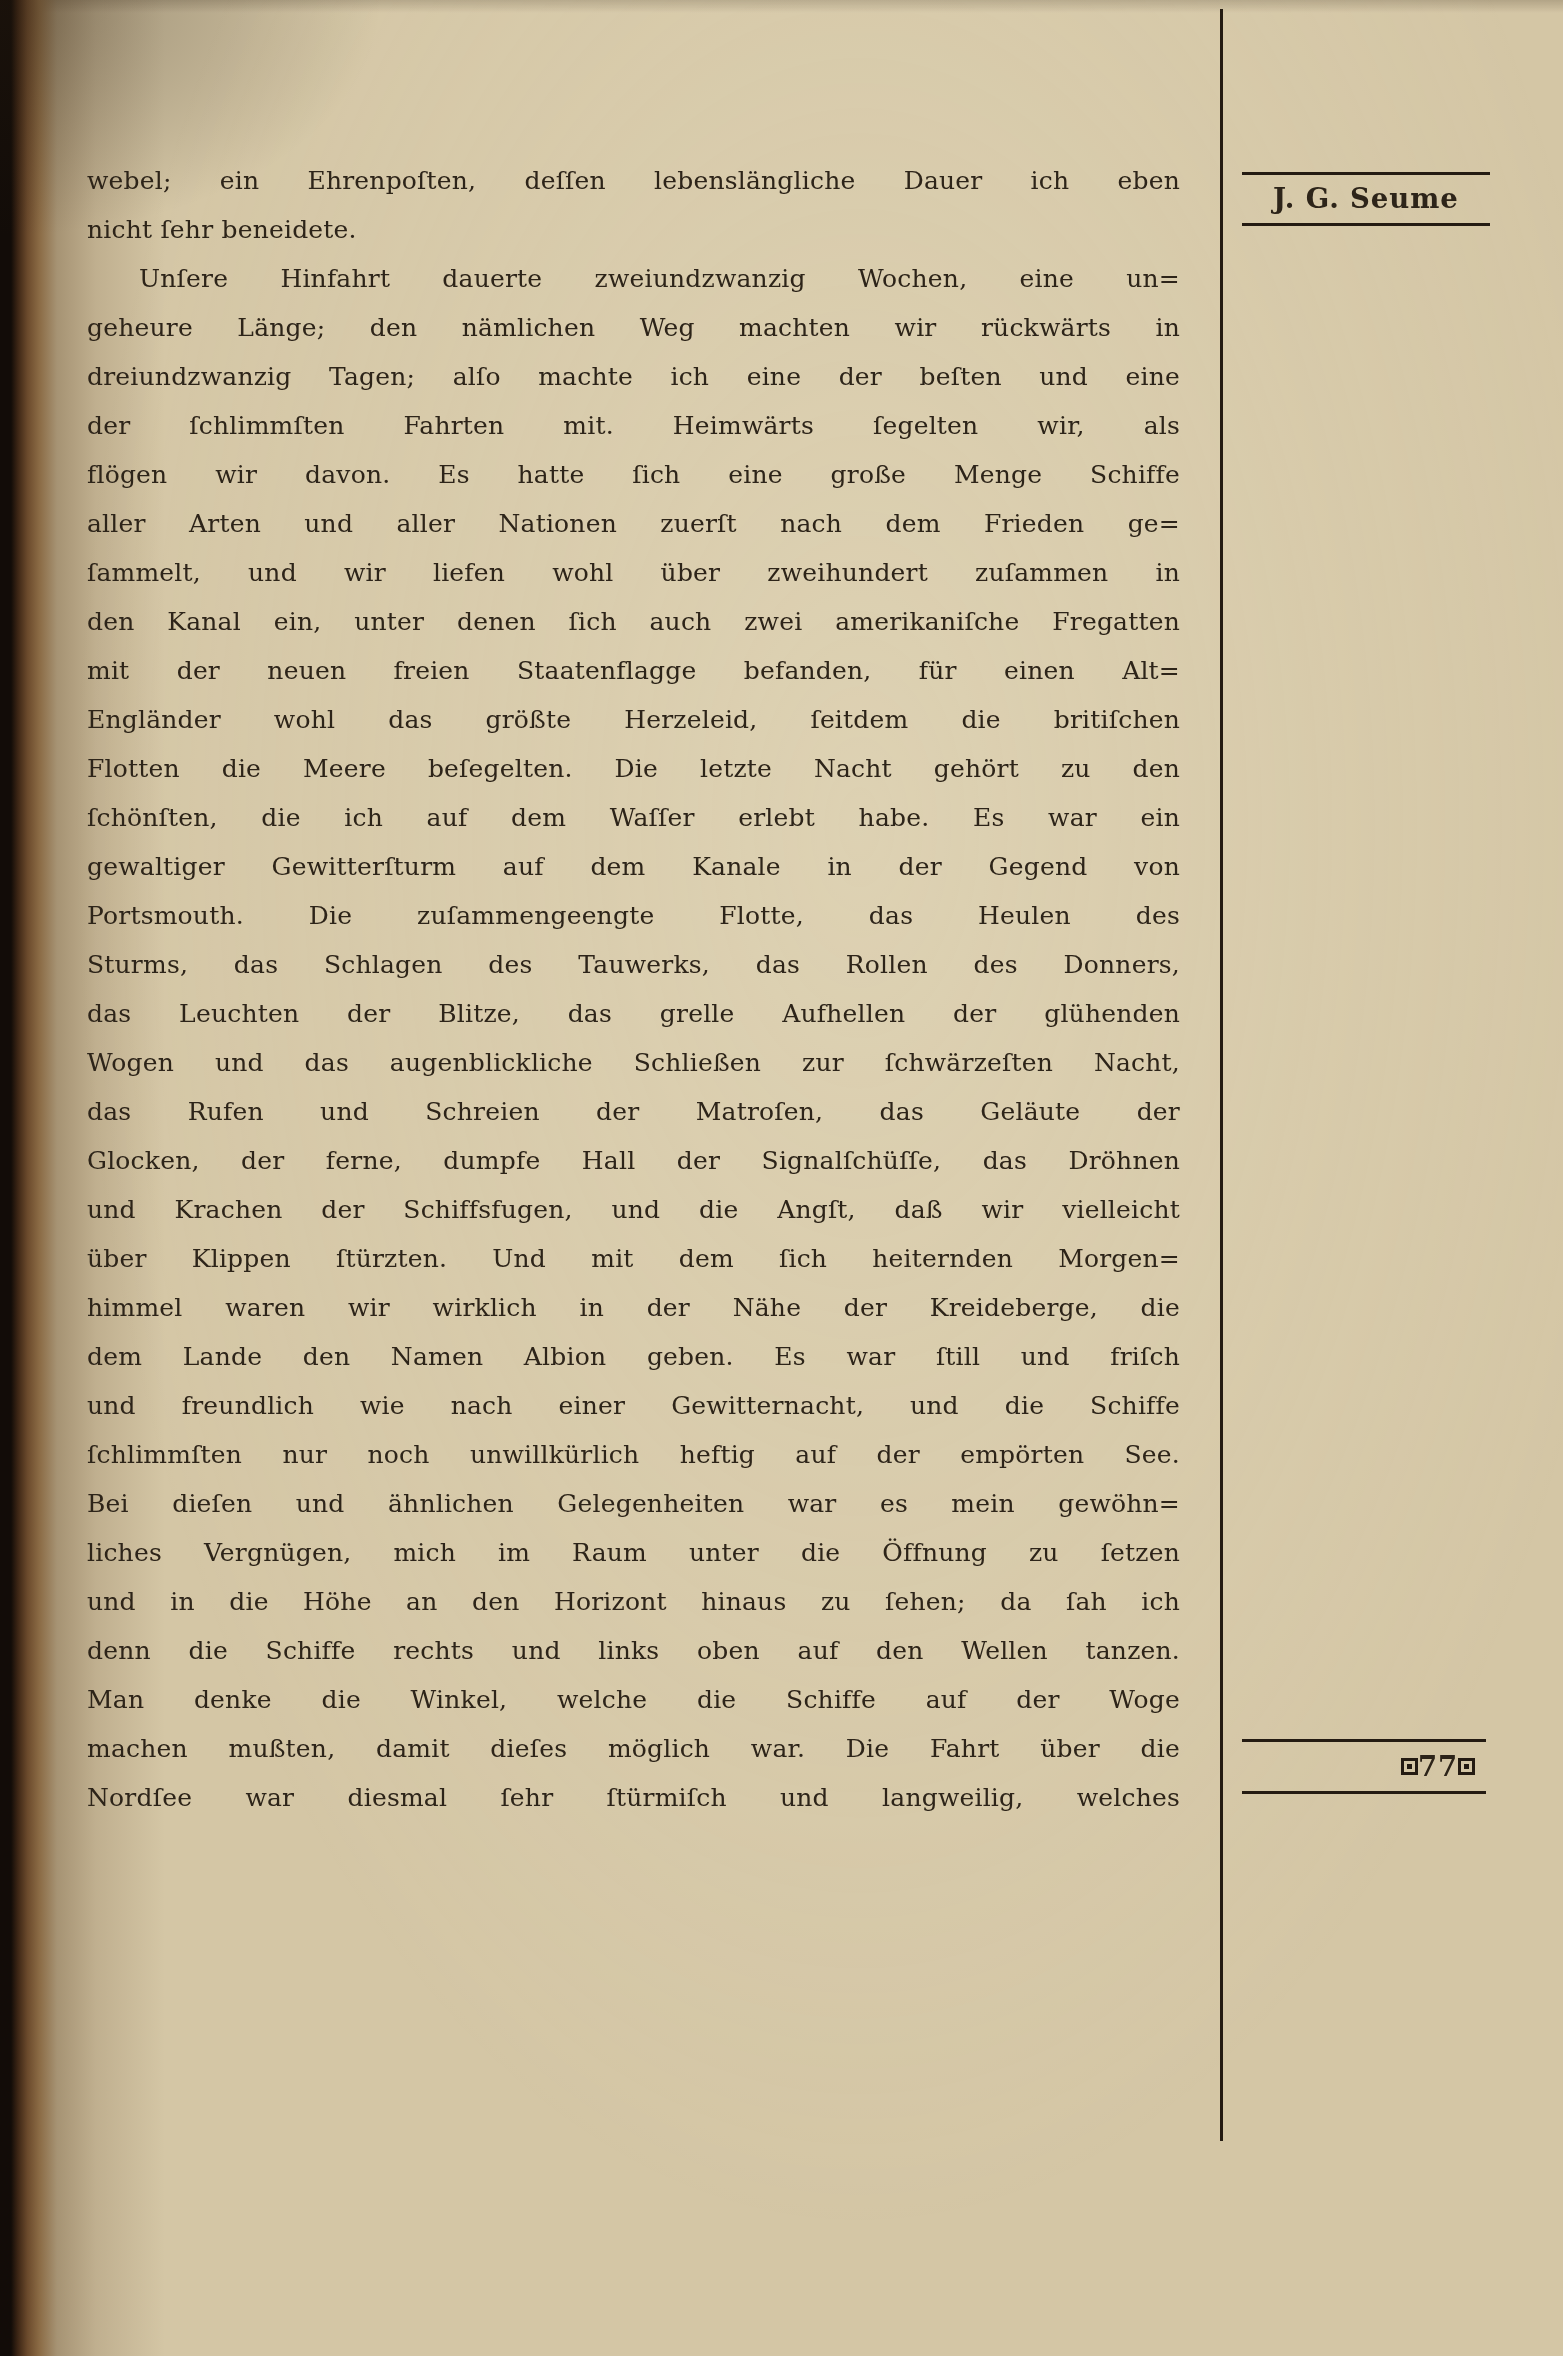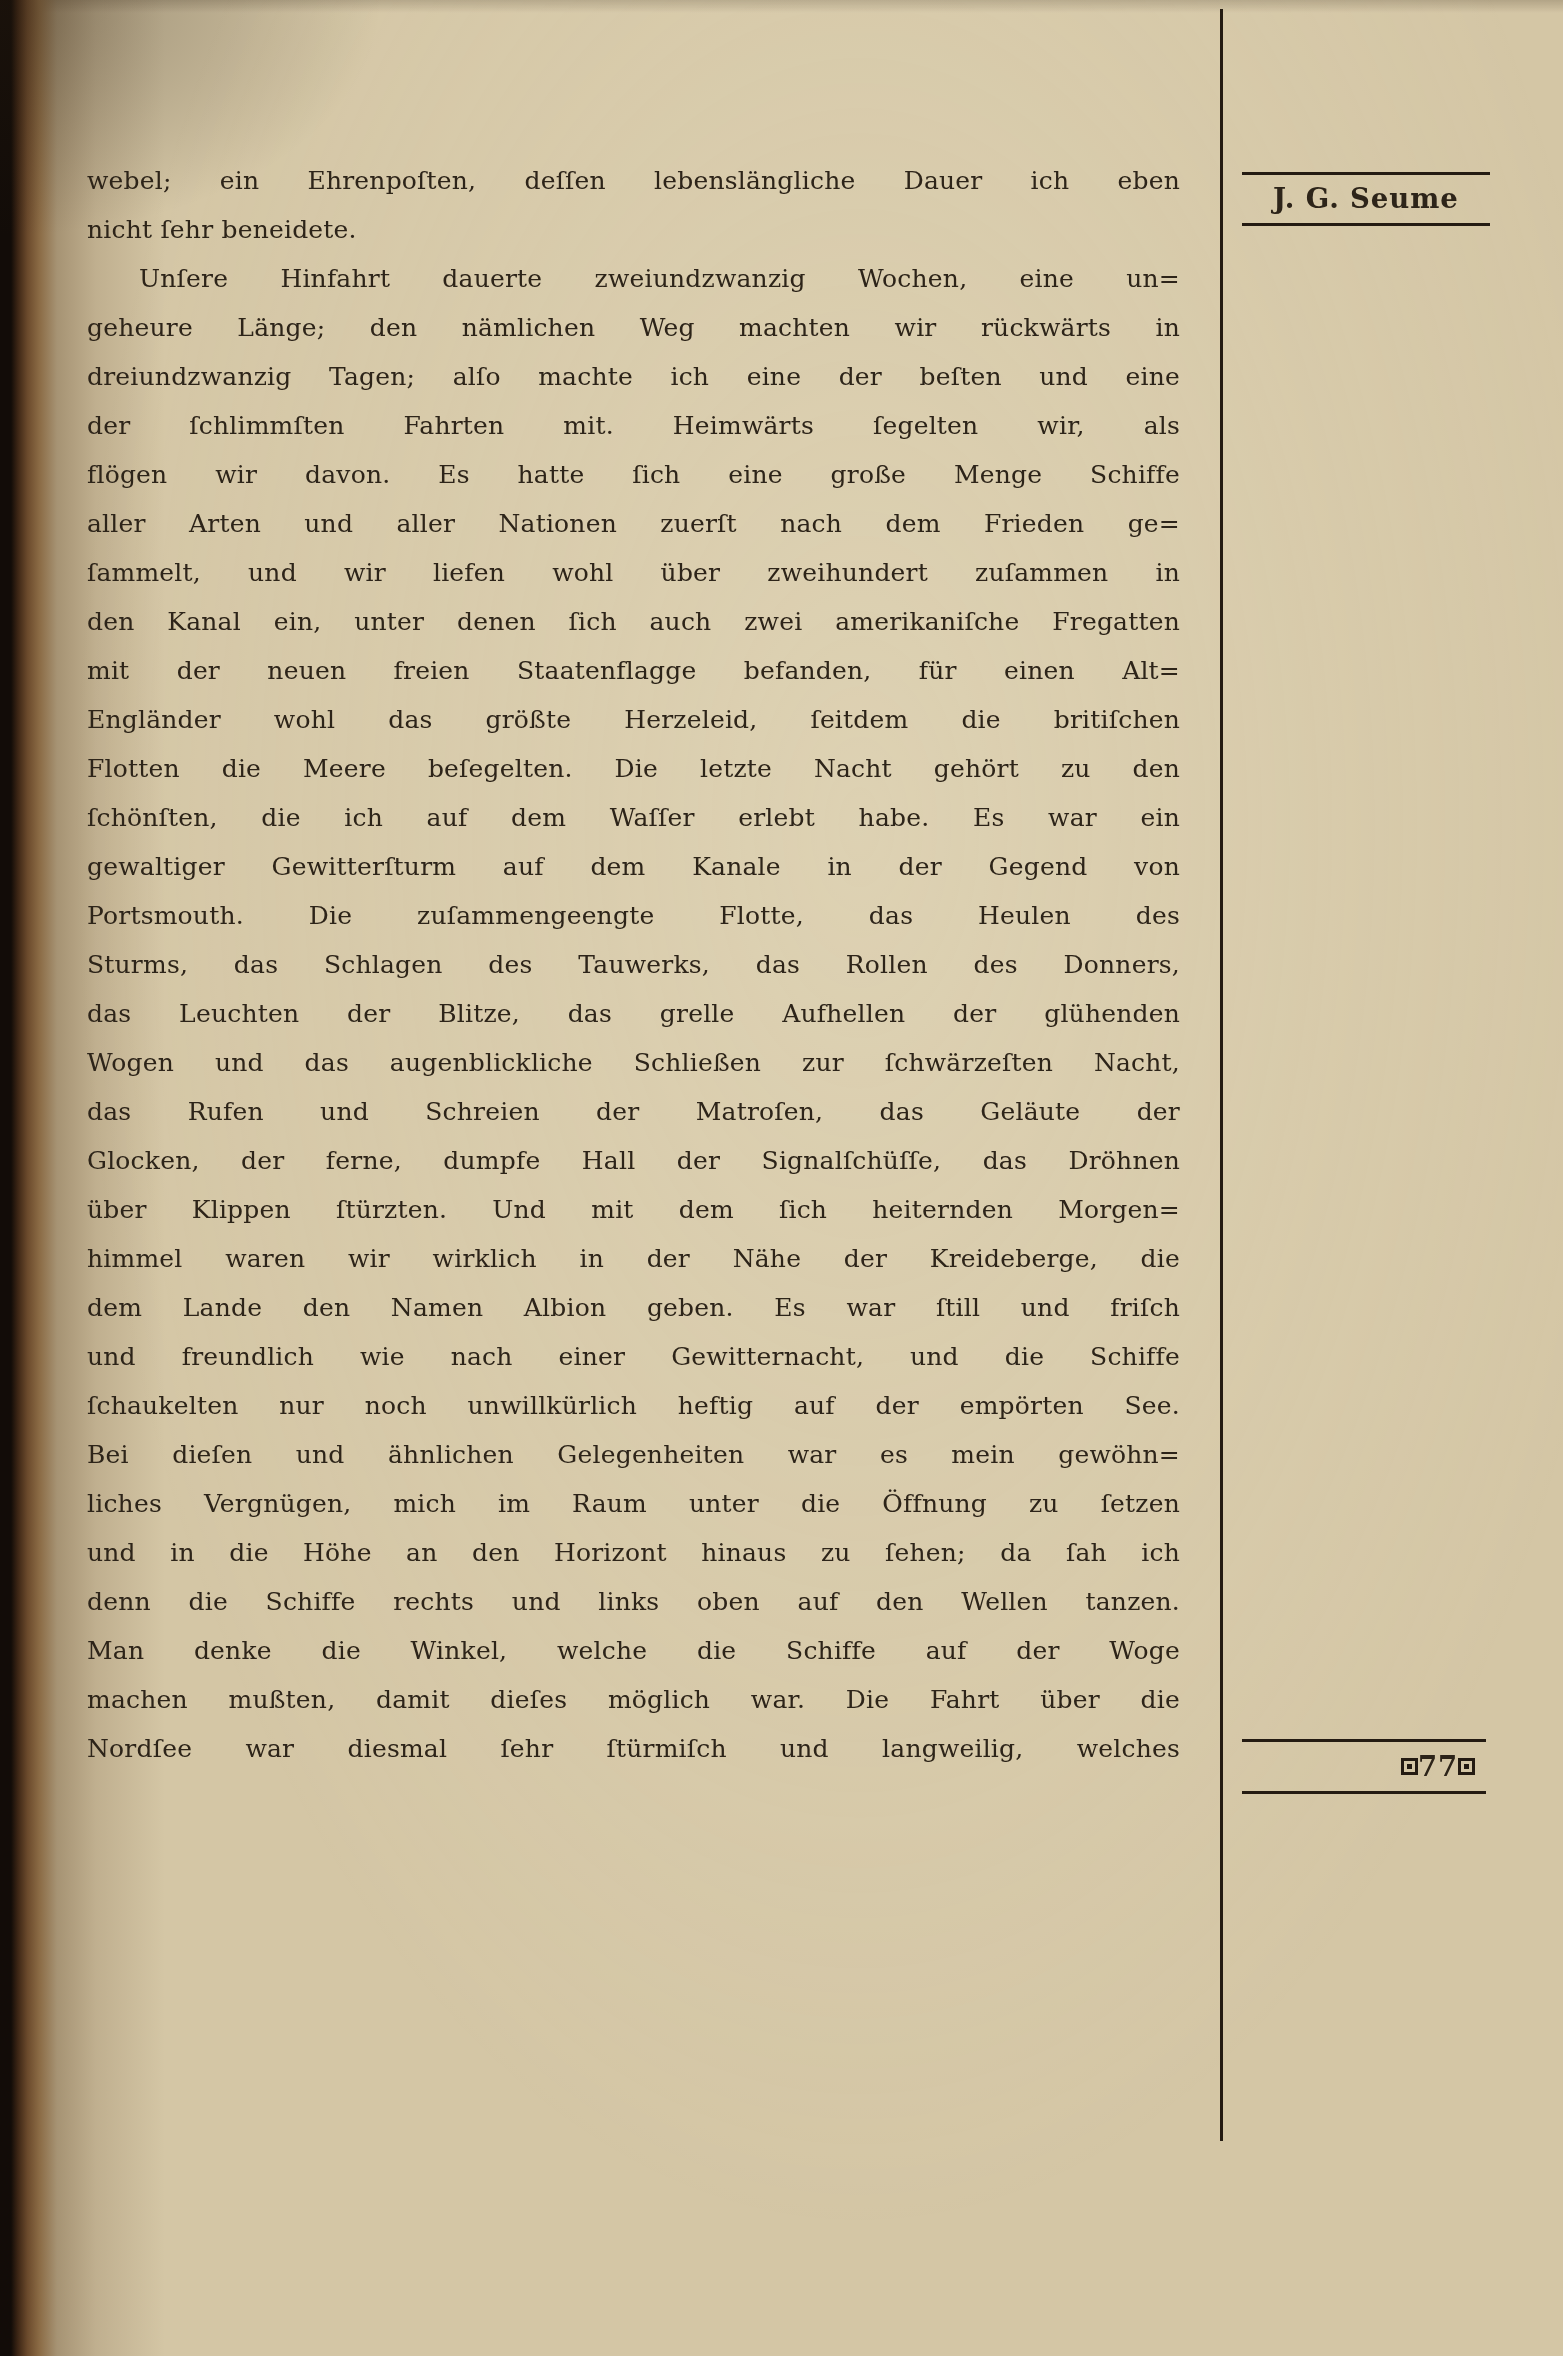--- a/index.html
+++ b/index.html
@@ -112,25 +112,26 @@
     <div class="line">Engländer wohl das größte Herzeleid, ſeitdem die britiſchen</div>
     <div class="line">Flotten die Meere beſegelten.  Die letzte Nacht gehört zu den</div>
     <div class="line">ſchönſten, die ich auf dem Waſſer erlebt habe.  Es war ein</div>
     <div class="line">gewaltiger Gewitterſturm auf dem Kanale in der Gegend von</div>
     <div class="line">Portsmouth.  Die zuſammengeengte Flotte, das Heulen des</div>
     <div class="line">Sturms, das Schlagen des Tauwerks, das Rollen des Donners,</div>
     <div class="line">das Leuchten der Blitze, das grelle Aufhellen der glühenden</div>
     <div class="line">Wogen und das augenblickliche Schließen zur ſchwärzeſten Nacht,</div>
     <div class="line">das Rufen und Schreien der Matroſen, das Geläute der</div>
     <div class="line">Glocken, der ferne, dumpfe Hall der Signalſchüſſe, das Dröhnen</div>
+    <div class="line">und Krachen der Schiffsfugen, und die Angſt, daß wir vielleicht</div>
     <div class="line">über Klippen ſtürzten.  Und mit dem ſich heiternden Morgen=</div>
     <div class="line">himmel waren wir wirklich in der Nähe der Kreideberge, die</div>
     <div class="line">dem Lande den Namen Albion geben.  Es war ſtill und friſch</div>
     <div class="line">und freundlich wie nach einer Gewitternacht, und die Schiffe</div>
-    <div class="line">ſchaukelten nur noch unwillkürlich heftig auf der empörten See.</div>
+    <div class="line">ſchlimmſten nur noch unwillkürlich heftig auf der empörten See.</div>
     <div class="line">Bei dieſen und ähnlichen Gelegenheiten war es mein gewöhn=</div>
     <div class="line">liches Vergnügen, mich im Raum unter die Öffnung zu ſetzen</div>
     <div class="line">und in die Höhe an den Horizont hinaus zu ſehen; da ſah ich</div>
     <div class="line">denn die Schiffe rechts und links oben auf den Wellen tanzen.</div>
     <div class="line">Man denke die Winkel, welche die Schiffe auf der Woge</div>
     <div class="line">machen mußten, damit dieſes möglich war.  Die Fahrt über die</div>
     <div class="line">Nordſee war diesmal ſehr ſtürmiſch und langweilig, welches</div>
   </div>
 
 <div class="margin-rule"></div>

